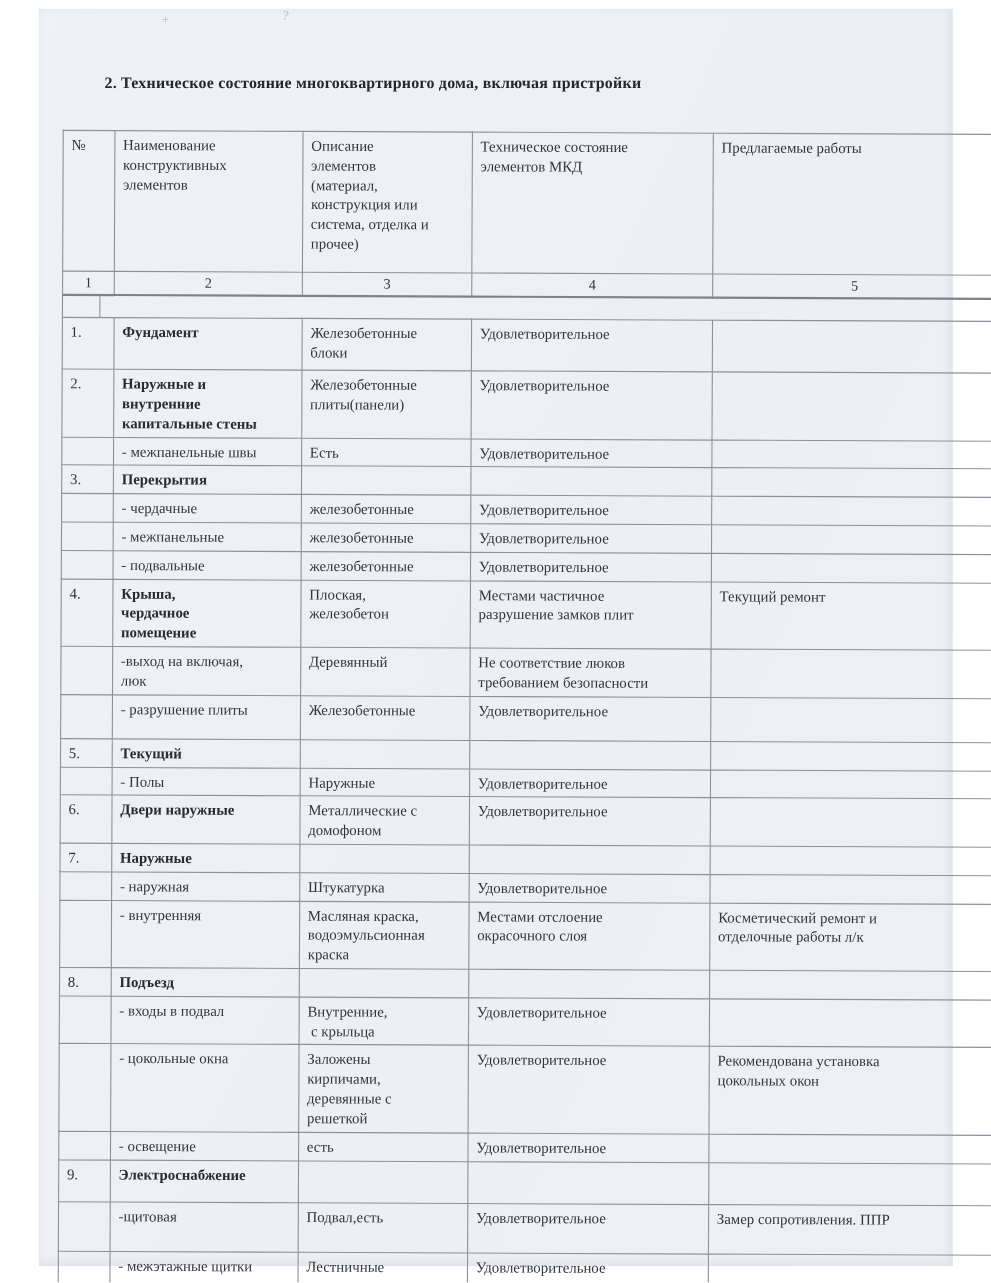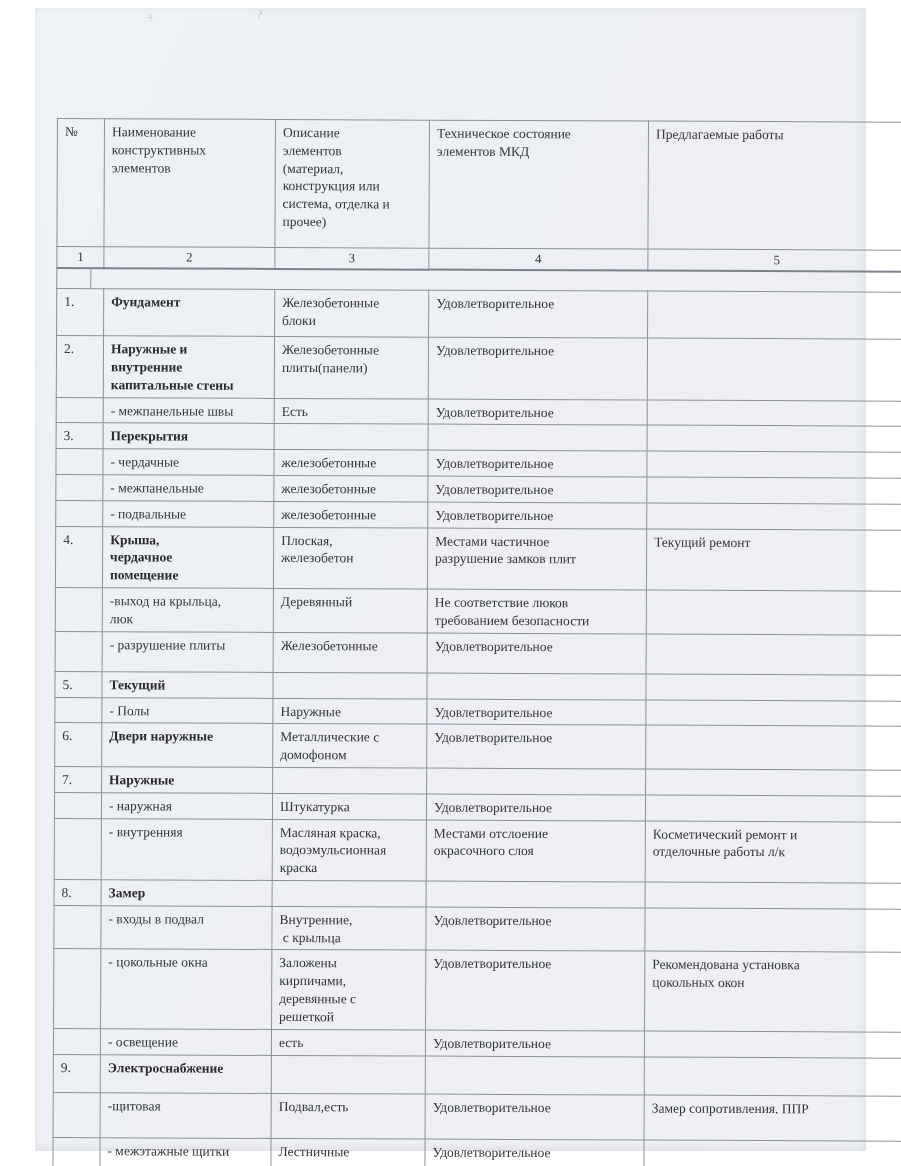--- a/index.html
+++ b/index.html
@@ -60,20 +60,21 @@
   .center { text-align:center; }
 </style>
 </head>
 <body>
 
 <div class="canvas">
   <div class="paper">
     <span class="pencil-mark mark-plus">+</span>
     <span class="pencil-mark mark-q">?</span>
 
+    <div class="doc-title">2. Техническое состояние многоквартирного дома, включая пристройки</div>
 
     <div class="sheet">
       <table class="grid header-table">
         <thead>
           <tr class="head-row" id="header-row">
               <th class="c0">№</th>
               <th class="c1">Наименование
 конструктивных
 элементов</th>
               <th class="c2">Описание
@@ -159,21 +160,21 @@
 чердачное
 помещение</td>
               <td class="c2 cell-desc">Плоская,
 железобетон</td>
               <td class="c3 cell-state">Местами частичное
 разрушение замков плит</td>
               <td class="c4 cell-works">Текущий ремонт</td>
             </tr>
             <tr style="height: 42px;">
               <td class="c0 cell-num"></td>
-              <td class="c1 cell-name">-выход на крыльца,
+              <td class="c1 cell-name">-выход на включая,
 люк</td>
               <td class="c2 cell-desc">Деревянный</td>
               <td class="c3 cell-state">Не соответствие люков
 требованием безопасности</td>
               <td class="c4 cell-works"></td>
             </tr>
             <tr style="height: 40px;">
               <td class="c0 cell-num"></td>
               <td class="c1 cell-name">- разрушение плиты</td>
               <td class="c2 cell-desc">Железобетонные</td>
@@ -222,21 +223,21 @@
               <td class="c2 cell-desc">Масляная краска,
 водоэмульсионная
 краска</td>
               <td class="c3 cell-state">Местами отслоение
 окрасочного слоя</td>
               <td class="c4 cell-works">Косметический ремонт и
 отделочные работы л/к</td>
             </tr>
             <tr style="height: 22px;">
               <td class="c0 cell-num">8.</td>
-              <td class="c1 cell-name section">Замер</td>
+              <td class="c1 cell-name section">Подъезд</td>
               <td class="c2 cell-desc"></td>
               <td class="c3 cell-state"></td>
               <td class="c4 cell-works"></td>
             </tr>
             <tr style="height: 37px;">
               <td class="c0 cell-num"></td>
               <td class="c1 cell-name">- входы в подвал</td>
               <td class="c2 cell-desc">Внутренние,
 &nbsp;с крыльца</td>
               <td class="c3 cell-state center">Удовлетворительное</td>

